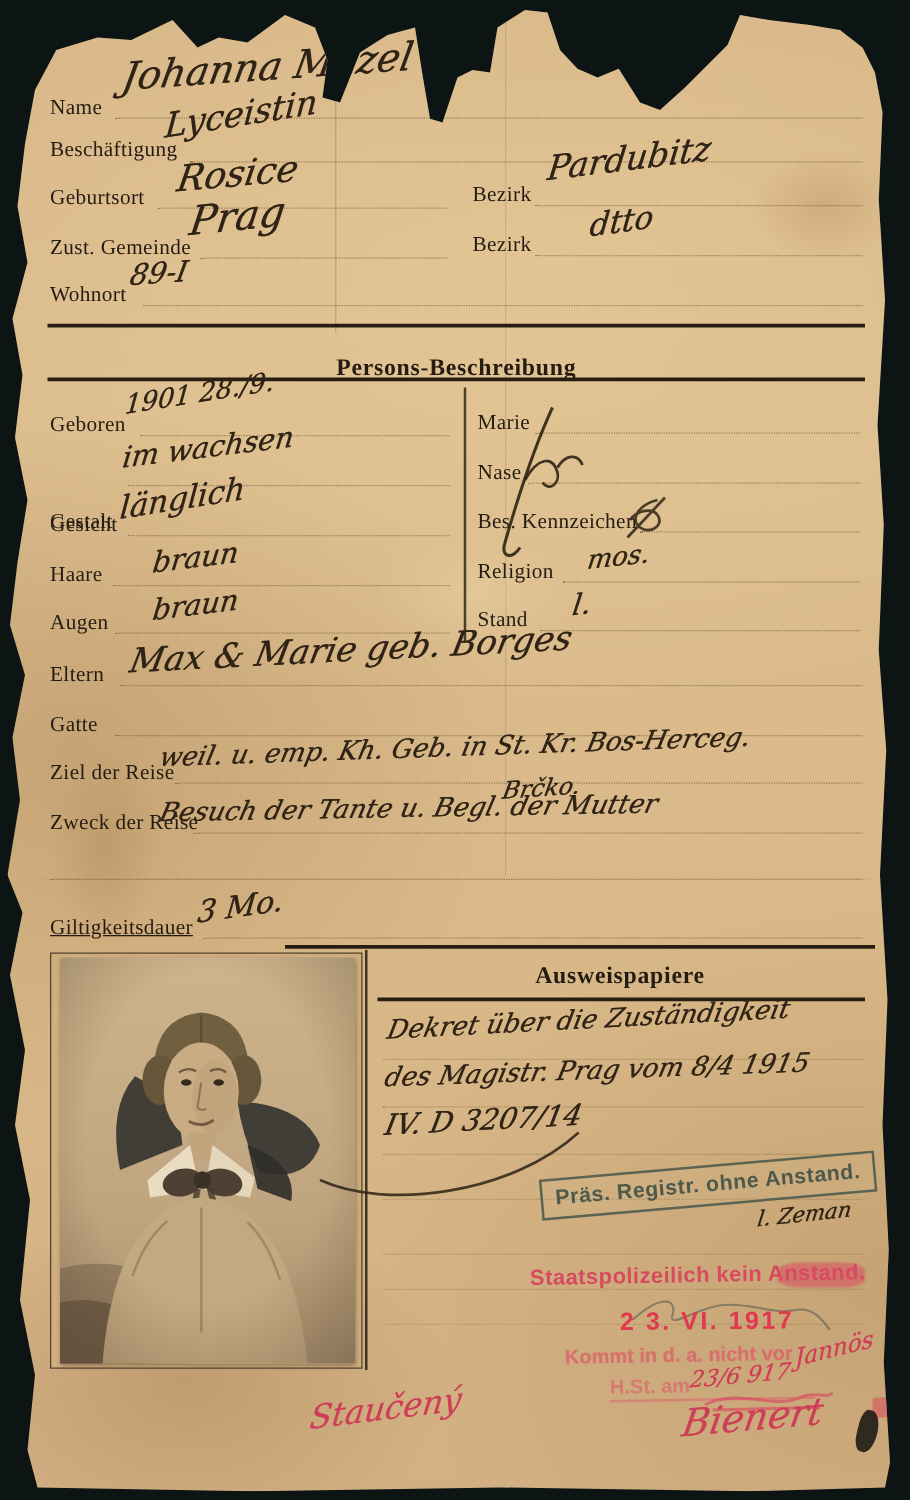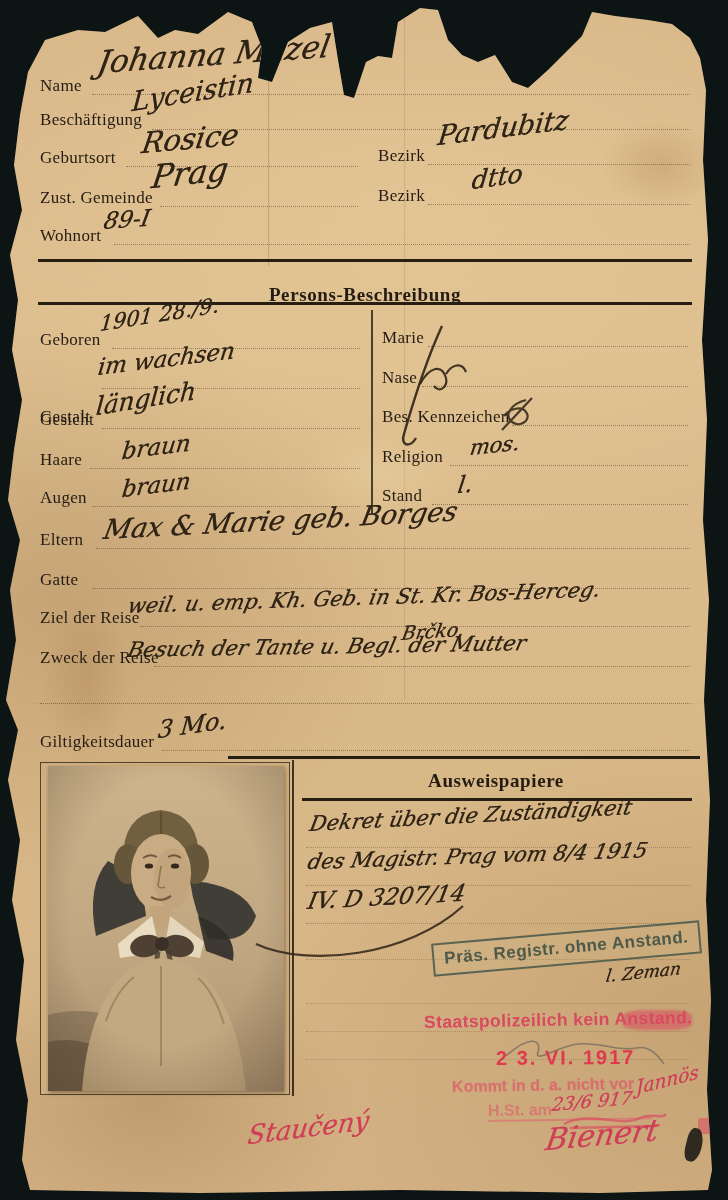--- a/index.html
+++ b/index.html
@@ -156,21 +156,21 @@
   <div class="dot" style="left:140px;top:625px;width:550px;"></div>
   <span class="hw" style="left:128px;top:594px;font-size:21px;transform:rotate(-2deg);"><i class="hw-sk">weil. u. emp. Kh. Geb. in St. Kr. Bos-Herceg.</i></span>
 
   <span class="lbl" style="left:40px;top:648px;">Zweck der Reise</span>
   <div class="dot" style="left:154px;top:665px;width:536px;"></div>
   <span class="hw" style="left:402px;top:622px;font-size:19px;transform:rotate(-4deg);"><i class="hw-sk">Brčko.</i></span>
   <span class="hw" style="left:128px;top:638px;font-size:21px;transform:rotate(-1deg);"><i class="hw-sk">Besuch der Tante u. Begl. der Mutter</i></span>
 
   <div class="dot" style="left:40px;top:702px;width:650px;"></div>
 
-  <span class="lbl" style="left:40px;top:732px;">Giltigkeitsdauer</span>
+  <span class="lbl" style="left:40px;top:732px;text-decoration:underline;">Giltigkeitsdauer</span>
   <div class="dot" style="left:162px;top:749px;width:528px;"></div>
   <span class="hw" style="left:158px;top:716px;font-size:24px;transform:rotate(-8deg);"><i class="hw-sk">3 Mo.</i></span>
 
   <div class="rule" style="left:228px;top:756px;width:472px;height:2.5px;"></div>
   <div class="rule" style="left:292px;top:760px;width:2px;height:336px;opacity:.85;"></div>
 
   <div class="photo-frame"></div>
   <div class="photo" title="Sepia portrait photograph of a young woman with a large dark hair bow, white collar and dark neck bow">
     <svg width="236" height="325" viewBox="0 0 236 325">
       <defs>

